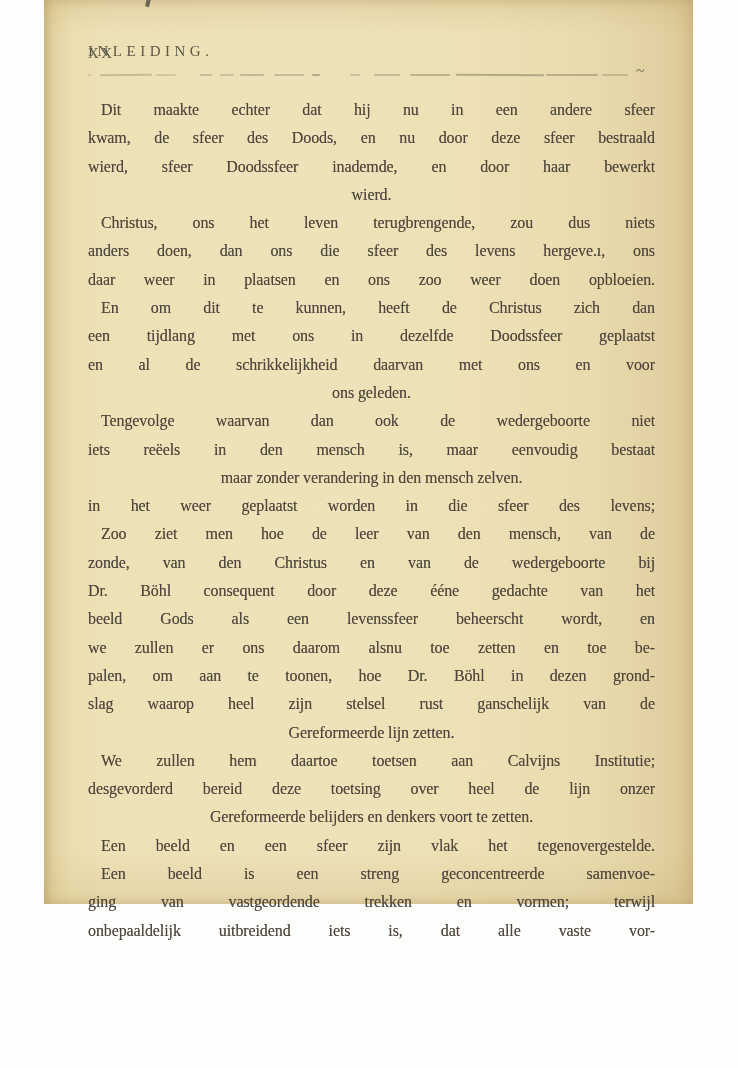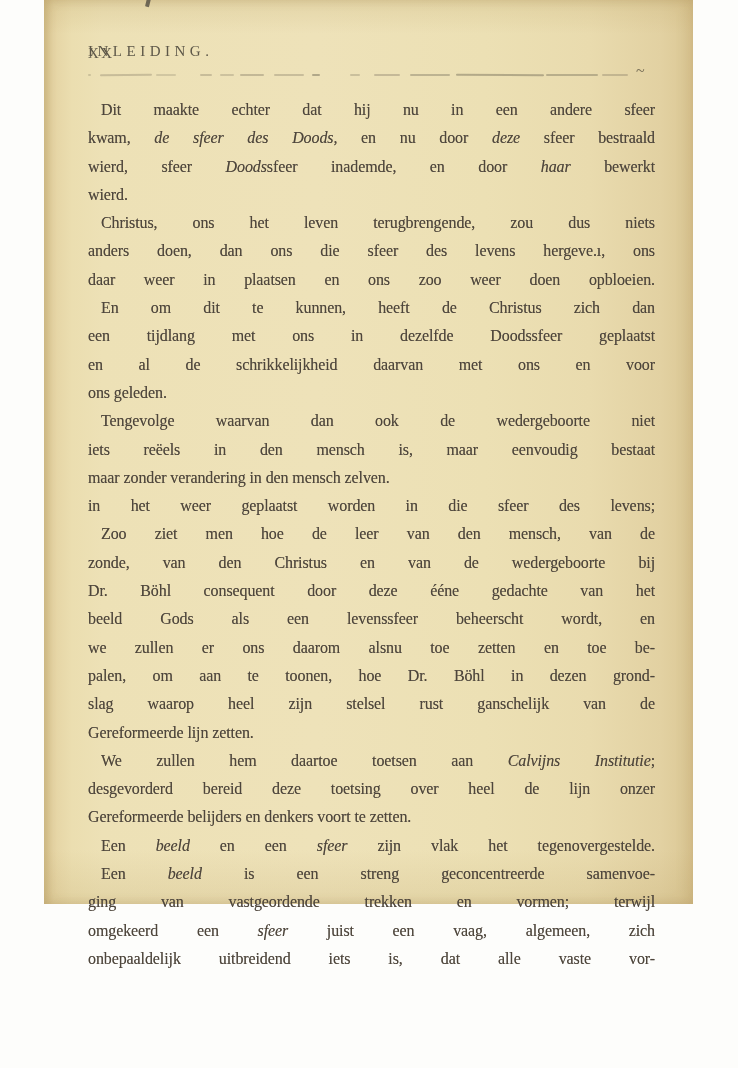--- a/index.html
+++ b/index.html
@@ -30,24 +30,24 @@
   .rule { position:absolute; left:44px; top:72px; width:567px; height:6px; }
   .rs { position:absolute; top:2px; height:2px; background:#6f6856; border-radius:2px; display:block; }
   .tilde { position:absolute; top:-10px; font-size:16px; color:rgba(95,88,70,0.8); }
 
   
   .textblock {
     position:absolute; left:44px; top:96px; width:567px;
     font-size:16px; line-height:28.3px; letter-spacing:-0.1px;
     color:#4e463c; text-shadow:0 0 0.5px rgba(78,70,60,0.55);
   }
-  .line { height:28.3px; overflow:hidden; text-align:left; white-space:normal; }
+  .line { height:28.3px; overflow:hidden; text-align:center; white-space:normal; }
   .line.just { text-align:justify; text-align-last:justify; }
   .line.indent { text-indent:13px; }
-  .it { font-style:italic; }
+  .it { }
 </style>
 </head>
 <body>
 
 <div class="page">
   <div class="paper">
 
     <div class="edge-mark"></div>
 
     <div class="pagehead">
@@ -111,19 +111,18 @@
           <div class="line indent just"><span>We zullen hem daartoe toetsen aan </span><span class="it">Calvijns Institutie</span><span>;</span></div>
           <div class="line just"><span>desgevorderd bereid deze toetsing over heel de lijn onzer</span></div>
           <div class="line"><span>Gereformeerde belijders en denkers voort te zetten.</span></div>
         </div>
         <div>
           <div class="line indent just"><span>Een </span><span class="it">beeld</span><span> en een </span><span class="it">sfeer</span><span> zijn vlak het tegenovergestelde.</span></div>
         </div>
         <div>
           <div class="line indent just"><span>Een </span><span class="it">beeld</span><span> is een streng geconcentreerde samenvoe-</span></div>
           <div class="line just"><span>ging van vastgeordende trekken en vormen; terwijl</span></div>
-          <div class="line just"><span>omgekeerd een </span><span class="it">sfeer</span><span> juist een vaag, algemeen, zich</span></div>
           <div class="line just"><span>onbepaaldelijk uitbreidend iets is, dat alle vaste vor-</span></div>
         </div>
       </div>
 
   </div>
 </div>
 
 </body></html>

